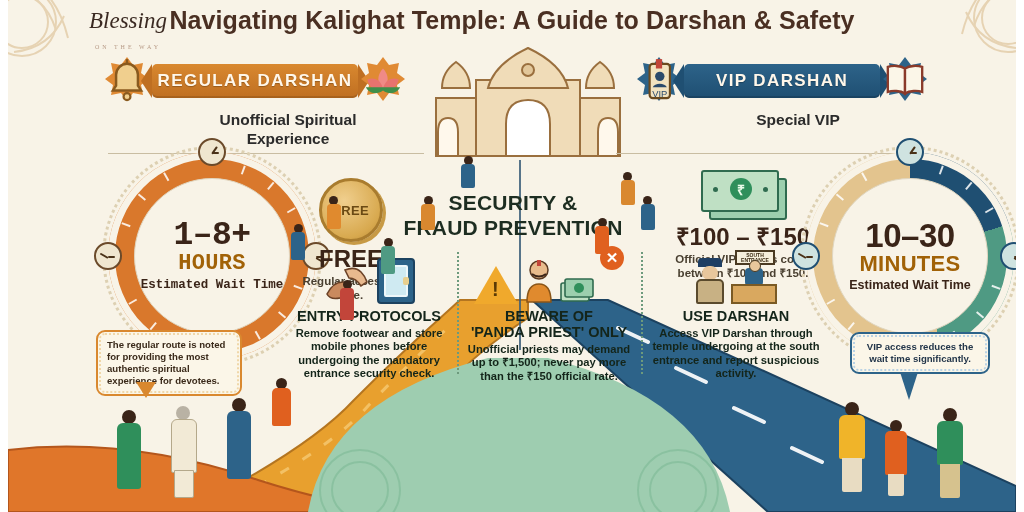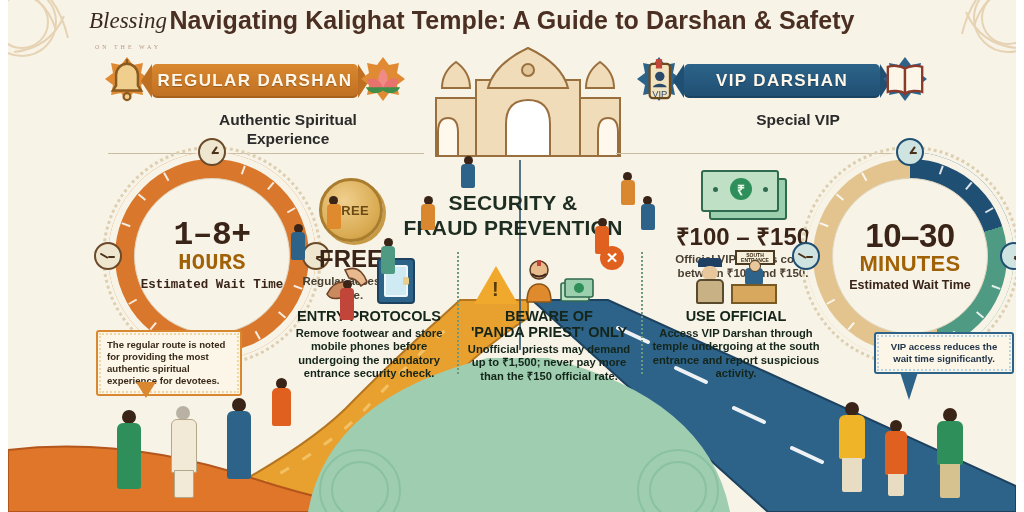--- a/index.html
+++ b/index.html
@@ -112,27 +112,27 @@
   .note .b1{left:8px;top:8px;width:74px;height:38px;background:#9ccfae;}
   .note .b2{left:0px;top:0px;width:74px;height:38px;}
   .note .rs{position:absolute;left:27px;top:6px;width:22px;height:22px;
         border-radius:50%;background:#2f8f5b;color:#eafbe9;font-size:14px;
         font-weight:bold;display:flex;align-items:center;justify-content:center;}
   .note .dot{position:absolute;width:5px;height:5px;border-radius:50%;
         background:#2f6b4f;top:15px;}
   .note .dl{left:10px;} .note .dr{left:60px;}
 
   
-  .bubble{position:absolute;border-radius:3px;padding:7px 9px;
+  .bubble{position:absolute;border-radius:9px;padding:7px 9px;
         font-size:9.6px;line-height:12px;font-weight:bold;color:#3a2a1a;
         background:#fbf6e8;box-sizing:border-box;}
   #cal-left{left:88px;top:330px;width:146px;border:2px solid #d9882f;
         outline:2px dotted #f0d7a8;outline-offset:-5px;}
   #cal-right{left:842px;top:332px;width:140px;border:2px solid #2d6389;
-        outline:2px dotted #b9d2e4;outline-offset:-5px;color:#23364a;text-align:center;margin-left:24px;}
+        outline:2px dotted #b9d2e4;outline-offset:-5px;color:#23364a;text-align:center;}
   .bub-tail{position:absolute;width:0;height:0;}
   #tail-left{left:128px;top:382px;border-left:10px solid transparent;
         border-right:10px solid transparent;border-top:16px solid #d9882f;}
   #tail-right{left:892px;top:372px;border-left:9px solid transparent;
         border-right:9px solid transparent;border-top:28px solid #2d6389;}
 
   
   #paths{position:absolute;left:0;top:150px;width:1008px;height:362px;}
   #sec-title{position:absolute;left:355px;top:190px;width:300px;text-align:center;
         font-size:21px;font-weight:bold;color:#1d2d21;line-height:25px;
@@ -283,21 +283,21 @@
             <path d="M25 1 l6 8 10-2 -2 10 8 6 -8 6 2 10 -10-2 -6 8 -6-8 -10 2 2-10 -8-6 8-6 -2-10 10 2z" fill="#e08a34"></path>
           </svg>
       <svg class="glyph" viewBox="0 0 32 32">
             <path d="M16 8c4 4 4 10 0 13-4-3-4-9 0-13z" fill="#f08a86"></path>
             <path d="M16 21c-5 2-9-1-10-6 5-2 9 1 10 6z" fill="#e8736e"></path>
             <path d="M16 21c5 2 9-1 10-6-5-2-9 1-10 6z" fill="#e8736e"></path>
             <path d="M16 22c-4 3-9 2-11-2h22c-2 4-7 5-11 2z" fill="#3f8f4a"></path>
           </svg>
     </div>
   </div>
-  <div class="subcap" id="sub-left">Authentic Spiritual Experience</div>
+  <div class="subcap" id="sub-left">Unofficial Spiritual Experience</div>
   <div class="hrule" id="hr-left"></div>
 
   <div class="banner" id="banner-right">
     <div class="medal">
       <svg class="star" viewBox="0 0 50 50">
             <path d="M25 1 l6 8 10-2 -2 10 8 6 -8 6 2 10 -10-2 -6 8 -6-8 -10 2 2-10 -8-6 8-6 -2-10 10 2z" fill="#2d6389"></path>
           </svg>
       <svg class="glyph" viewBox="0 0 32 32">
             <rect x="10" y="5" width="13" height="22" rx="2" fill="#f2e3c0" stroke="#6b4a1e" stroke-width="1.4"></rect>
             <rect x="14" y="2" width="4" height="6" fill="#c2453a"></rect>
@@ -483,21 +483,21 @@
             <div class="face"></div>
             <div class="body"></div>
       </div>
       <div class="desk">
         <div class="sign">SOUTH ENTRANCE</div>
         <div class="clerk"></div>
             <div class="top"></div>
       </div>
     </div>
     <div class="ttl">
-      <div>USE OFFICIAL</div>
+      <div>USE DARSHAN</div>
     </div>
     <div class="bd">Access VIP Darshan through temple undergoing at the south entrance and report suspicious activity.</div>
   </div>
 
   <div class="person" style="left:452px;top:156px;width:16px;height:34px;">
     <div class="p-head"></div>
         <div class="p-body" style="height:24px;background:#2d6389;"></div>
       </div>
   <div class="person" style="left:412px;top:196px;width:16px;height:36px;">
     <div class="p-head"></div>

